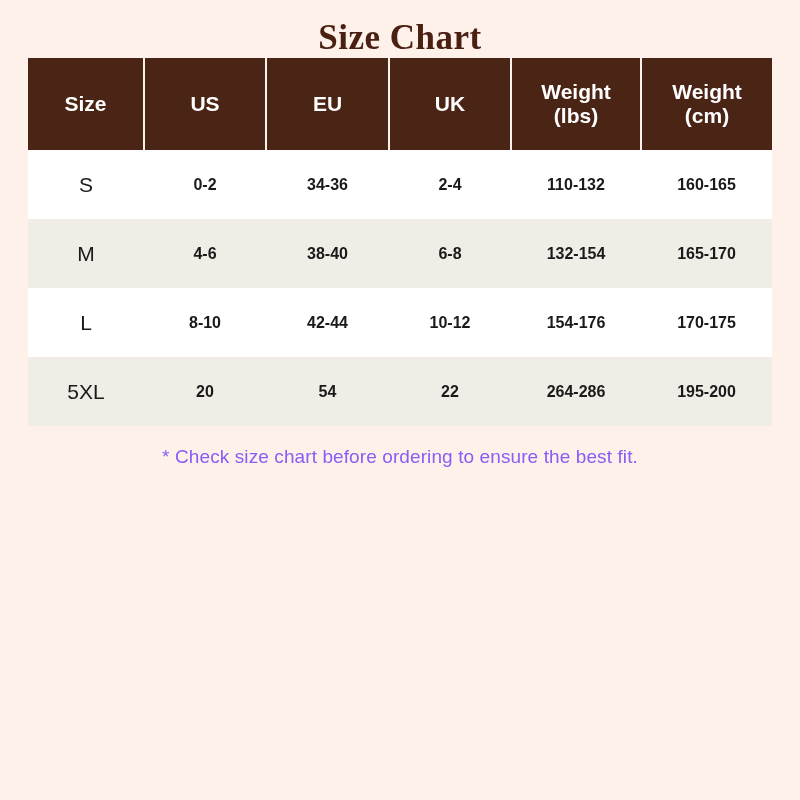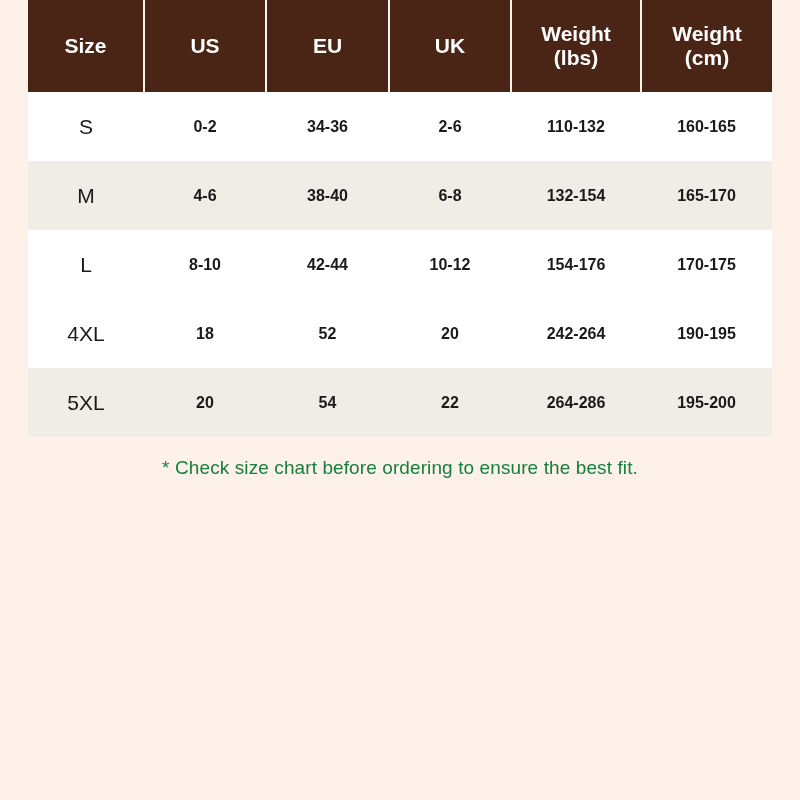--- a/index.html
+++ b/index.html
@@ -70,21 +70,21 @@
   }
   tr.row-odd td {
     background: #ffffff;
   }
   tr.row-even td {
     background: #f0ece6;
   }
   .footnote {
     margin-top: 20px;
     font-size: 19px;
-    color: #15803d;
+    color: #8b5cf6;
     text-align: center;
     width: 100%;
     letter-spacing: 0.1px;
   }
   .footnote .star {
     font-size: 19px;
     vertical-align: top;
   }
   
   col.c0 { width: 116px; }
@@ -92,20 +92,21 @@
   col.c2 { width: 123px; }
   col.c3 { width: 122px; }
   col.c4 { width: 130px; }
   col.c5 { width: 131px; }
 </style>
 </head>
 <body>
 
 <div class="page">
 
+  <h1 class="chart-title">Size Chart</h1>
 
   <div class="table-wrap">
     <table class="size-table">
       <colgroup>
         <col class="c0">
           <col class="c1">
           <col class="c2">
           <col class="c3">
           <col class="c4">
           <col class="c5">
@@ -132,47 +133,39 @@
             <span>Weight</span><br>
             <span>(cm)</span>
           </th>
         </tr>
       </thead>
       <tbody>
         <tr class="row-odd">
           <td class="size-col">S</td>
           <td>0-2</td>
           <td>34-36</td>
-          <td>2-6</td>
+          <td>2-4</td>
           <td>110-132</td>
           <td>160-165</td>
         </tr>
         <tr class="row-even">
           <td class="size-col">M</td>
           <td>4-6</td>
           <td>38-40</td>
           <td>6-8</td>
           <td>132-154</td>
           <td>165-170</td>
         </tr>
         <tr class="row-odd">
           <td class="size-col">L</td>
           <td>8-10</td>
           <td>42-44</td>
           <td>10-12</td>
           <td>154-176</td>
           <td>170-175</td>
-        </tr>
-        <tr class="row-odd">
-          <td class="size-col">4XL</td>
-          <td>18</td>
-          <td>52</td>
-          <td>20</td>
-          <td>242-264</td>
-          <td>190-195</td>
         </tr>
         <tr class="row-even">
           <td class="size-col">5XL</td>
           <td>20</td>
           <td>54</td>
           <td>22</td>
           <td>264-286</td>
           <td>195-200</td>
         </tr>
       </tbody>

